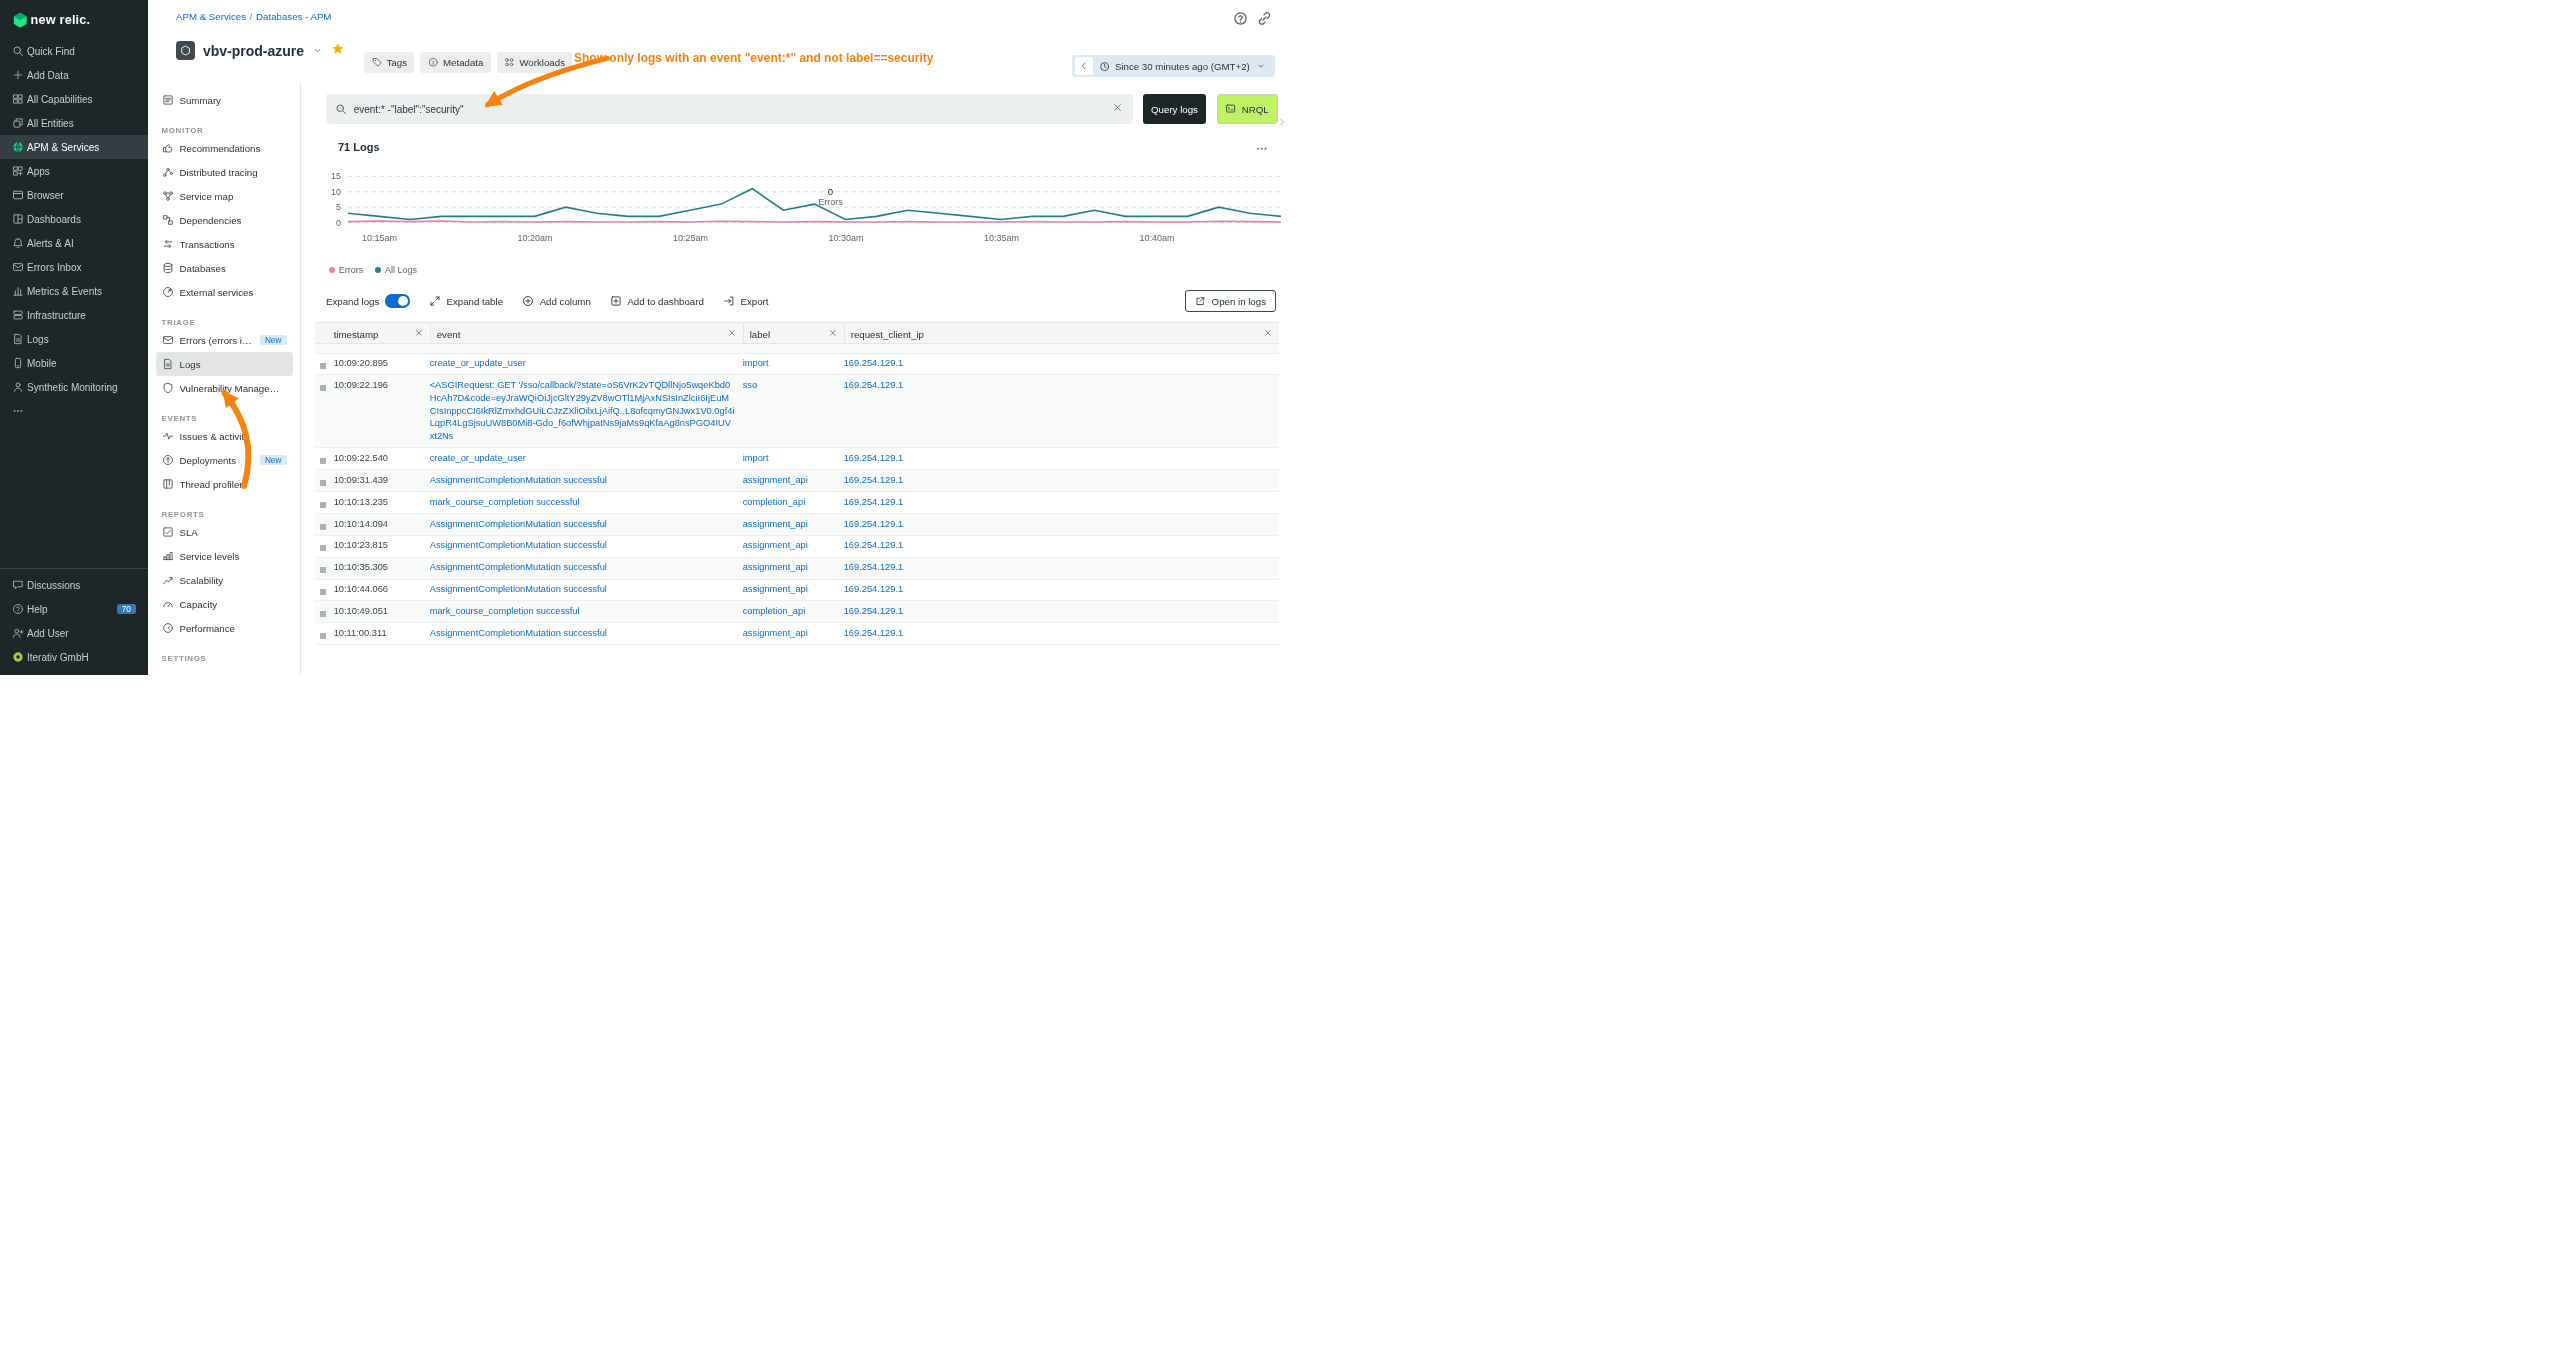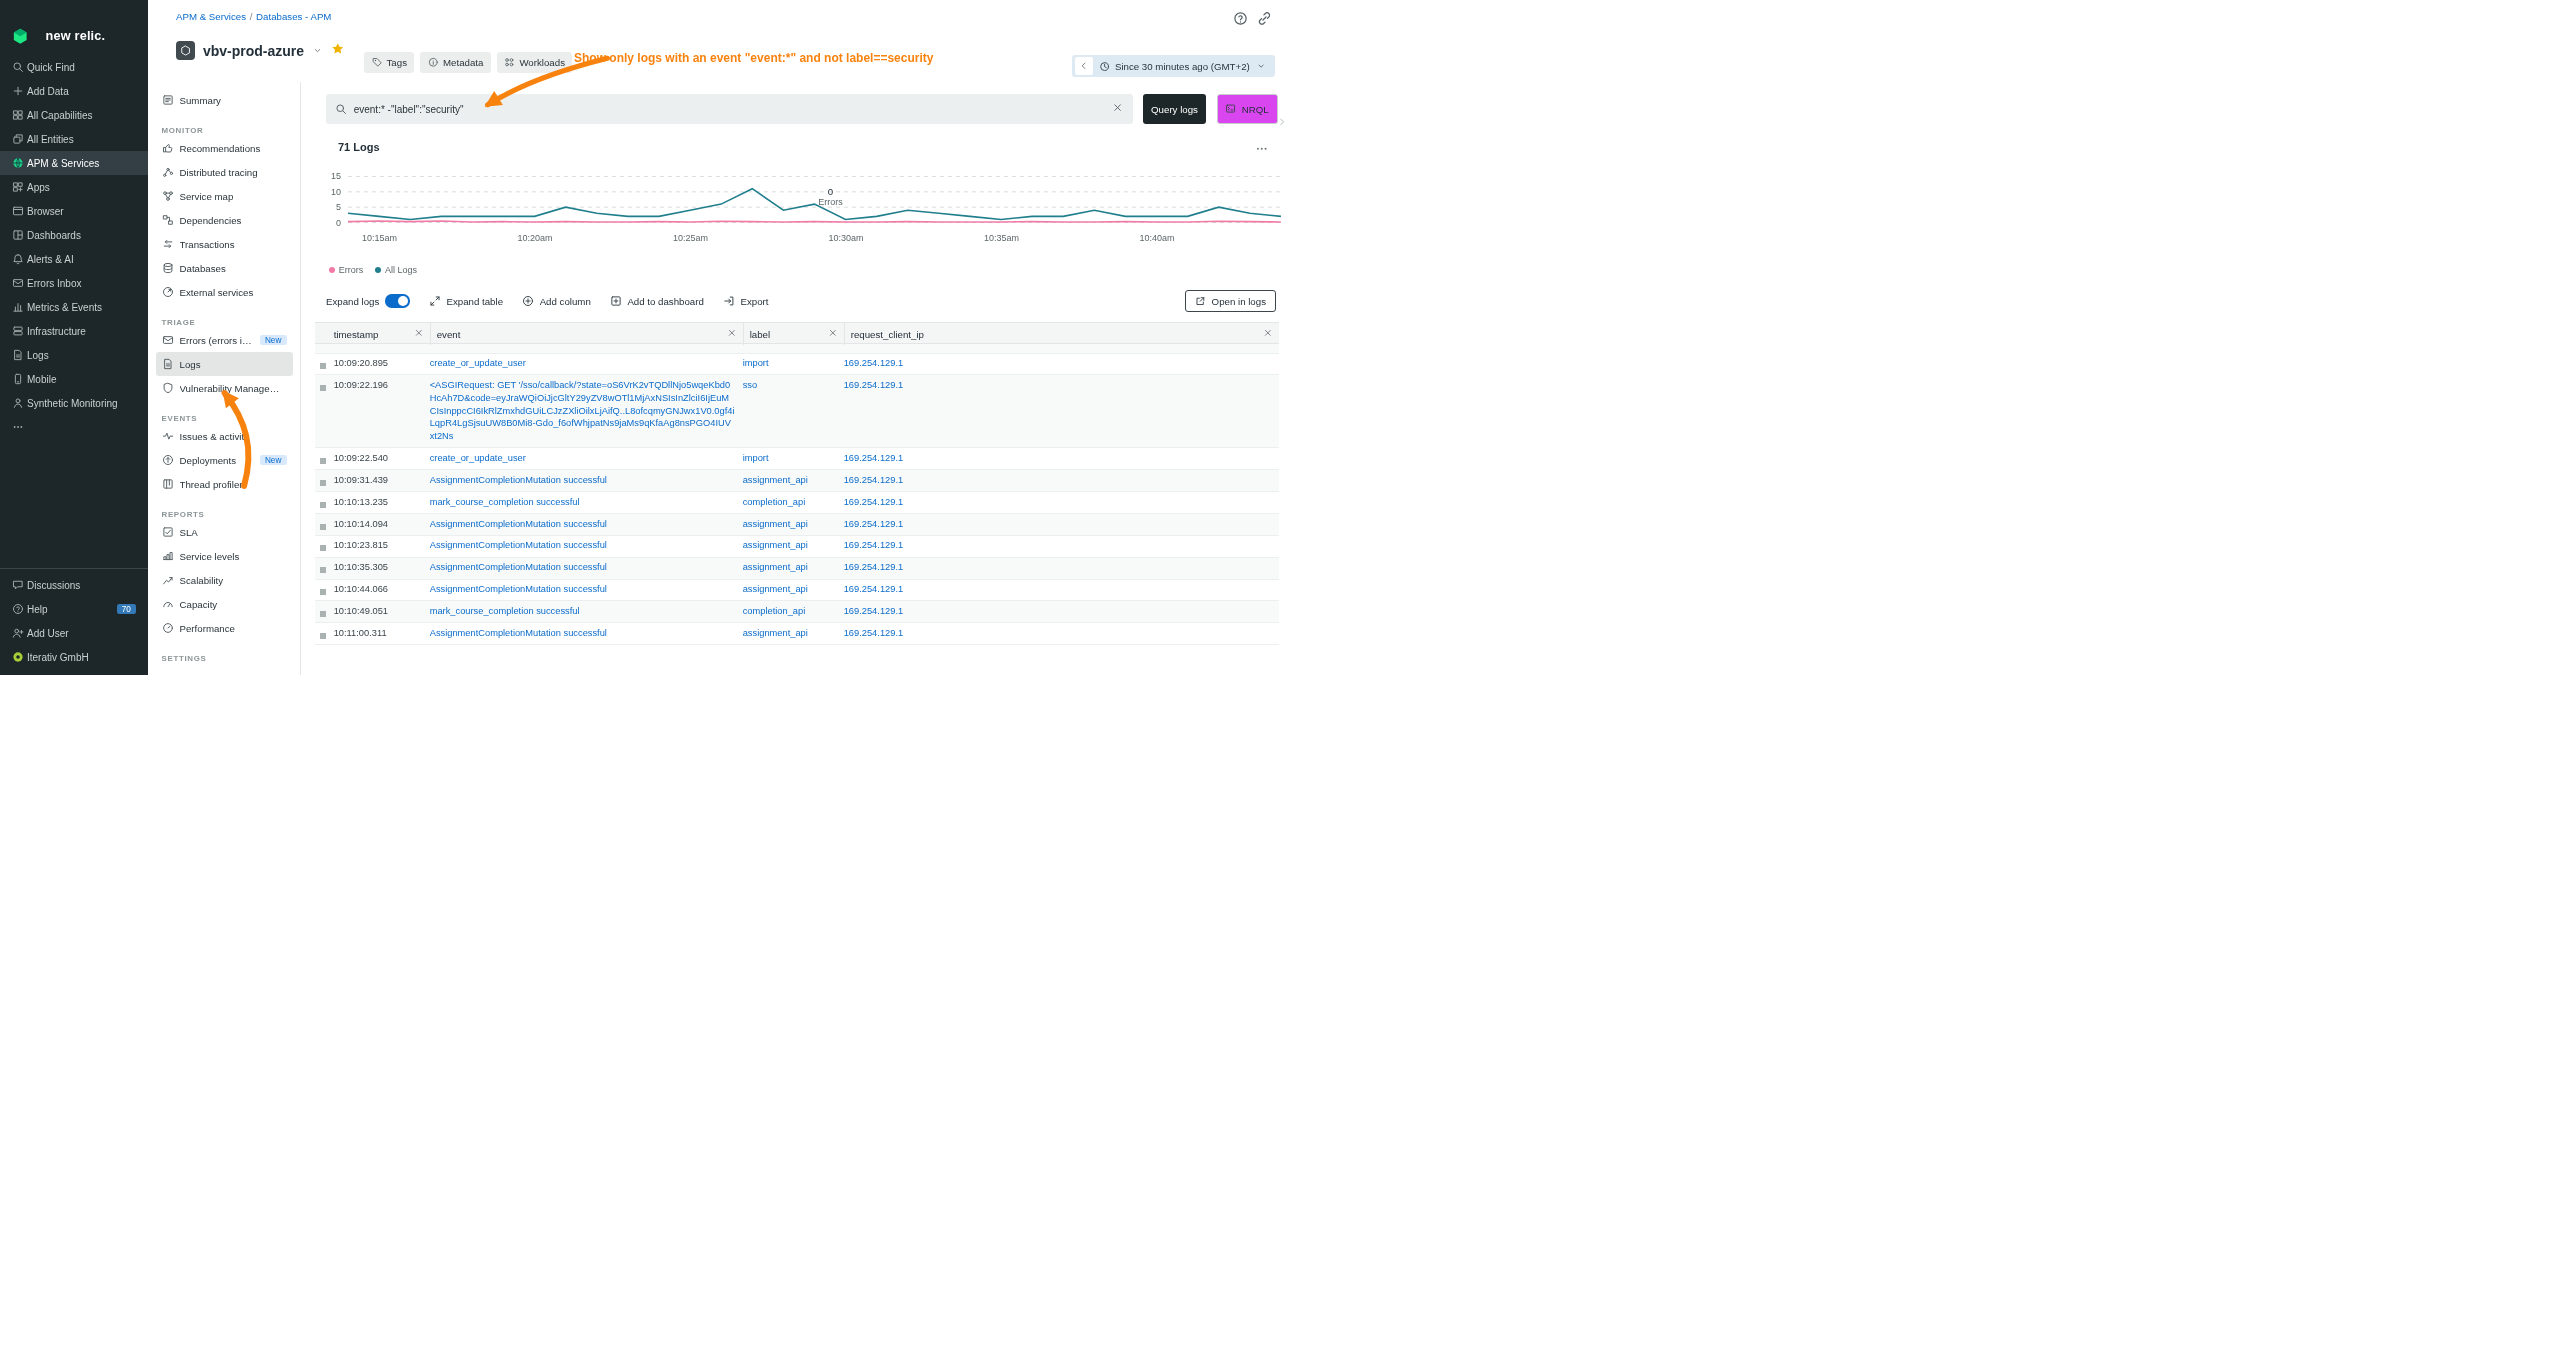--- a/index.html
+++ b/index.html
@@ -5,21 +5,21 @@
   * { margin:0; padding:0; box-sizing:border-box; }
   html,body { width:1288px; height:675px; overflow:hidden; }
   body { font-family:"Liberation Sans","DejaVu Sans",sans-serif; background:#fff; color:#24303a; position:relative; }
   [data-interactable="true"] { cursor:pointer; }
 
   .ic { display:inline-flex; width:12px; height:12px; flex:none; align-items:center; justify-content:center; }
   .ic svg { width:100%; height:100%; stroke:currentColor; fill:none; stroke-width:1.3; stroke-linecap:round; stroke-linejoin:round; }
 
   
   .global-nav { position:absolute; left:0; top:0; width:148px; height:100%; background:#1d2628; color:#c9d2d2; display:flex; flex-direction:column; z-index:5; }
-  .logo { display:flex; align-items:center; gap:17px; padding:28px 12px 0; margin-bottom:10.5px; }
+  .logo { display:flex; align-items:center; gap:2px; padding:12px 12px 0; margin-bottom:10.5px; }
   .logo .ic { width:16.5px; height:16.5px; }
   .logo-text { color:#fff; font-size:12.7px; font-weight:600; letter-spacing:0.2px; }
   .gn-item { display:flex; align-items:center; gap:3px; height:24px; padding:0 12px; font-size:10px; white-space:nowrap; }
   .gn-item .ic { color:#9fabab; }
   .gn-item.active { background:#333f45; color:#fff; }
   .gn-item.active .ic { color:#fff; }
   .gn-footer { margin-top:auto; border-top:0.7px solid rgba(255,255,255,.14); padding:4.5px 0 6px; }
   .badge-count { margin-left:auto; background:#3379b7; color:#fff; font-size:8.2px; border-radius:2.2px; padding:0.7px 5.2px; }
 
   
@@ -55,21 +55,21 @@
   .time-next { position:absolute; right:-12px; top:61px; color:#9aa4a6; }
 
   
   .query-row { position:absolute; left:326px; right:10.5px; top:94px; height:30px; display:flex; gap:10.5px; z-index:3; }
   .query-box { flex:1; background:#ecefef; border-radius:3px; display:flex; align-items:center; gap:6.7px; padding:0 9px; }
   .query-box .ic { color:#556064; }
   .query-input { flex:1; border:none; background:transparent; font-family:inherit; font-size:10px; color:#29343a; outline:none; cursor:text; }
   .clear-x { color:#39444a; } .clear-x .ic { width:11.2px; height:11.2px; }
   .btn { border:none; border-radius:3px; font-family:inherit; font-size:9.7px; display:flex; align-items:center; justify-content:center; gap:5.2px; }
   .btn-dark { width:63px; background:#1d2628; color:#fff; }
-  .btn-light { width:61px; background:#d946ef; border:0.7px solid #c6cccc; color:#24303a; }
+  .btn-light { width:61px; background:#bef264; border:0.7px solid #c6cccc; color:#24303a; }
   .btn-light .ic { width:11.2px; height:11.2px; color:#39444a; }
 
   
   .logs-title { position:absolute; left:338px; top:141px; font-size:11px; font-weight:700; }
   .more-dots { position:absolute; right:19.4px; top:142px; color:#6b7476; } .more-dots .ic { width:13.5px; height:13.5px; }
 
   .chart { position:absolute; left:326px; right:6.7px; top:169px; height:75px; }
   .y-labels { position:absolute; left:0; top:0; width:16.5px; height:58px; font-size:9px; color:#5c6669; }
   .y-labels span { position:absolute; right:1.5px; }
   .plot { position:absolute; left:22.4px; right:0; top:0; height:58px; }

